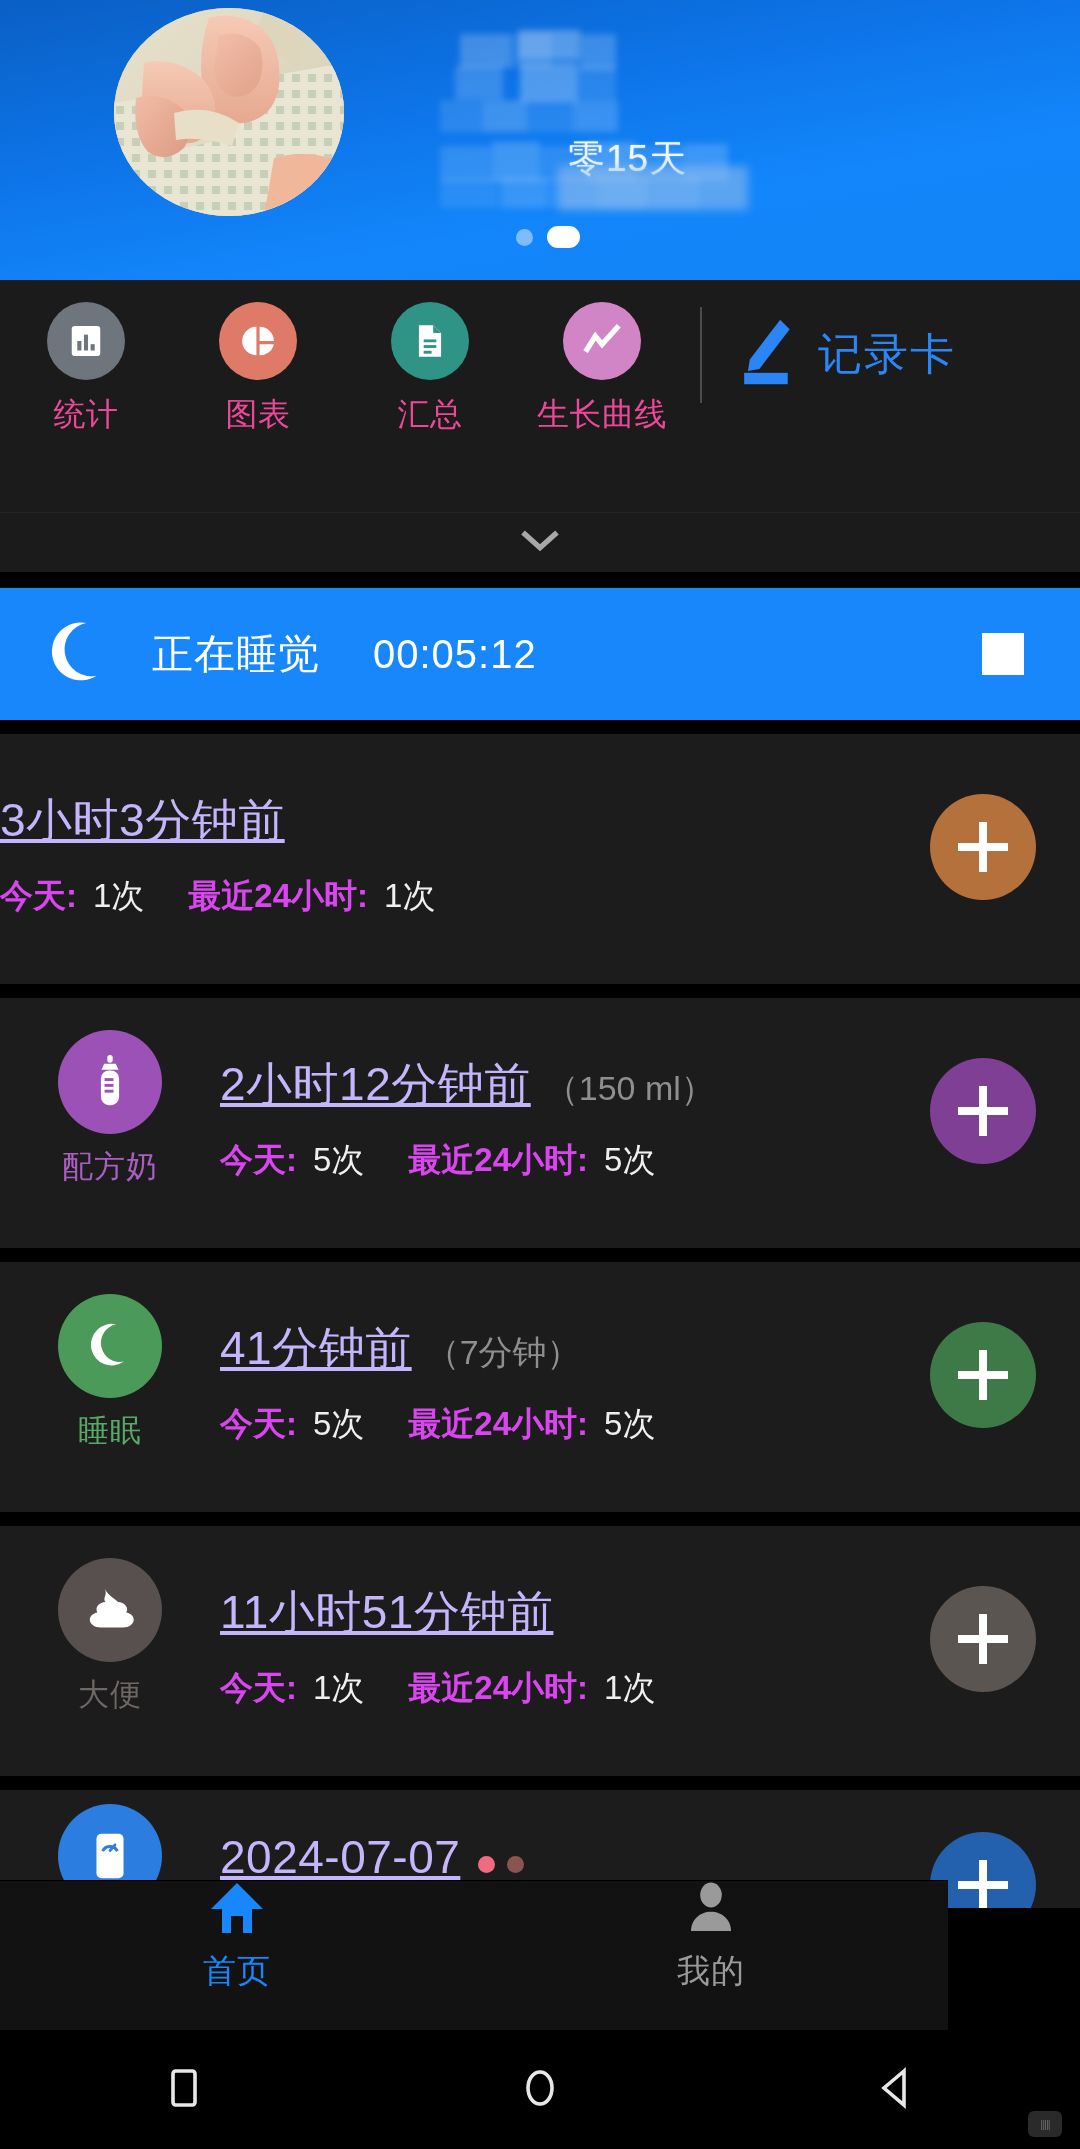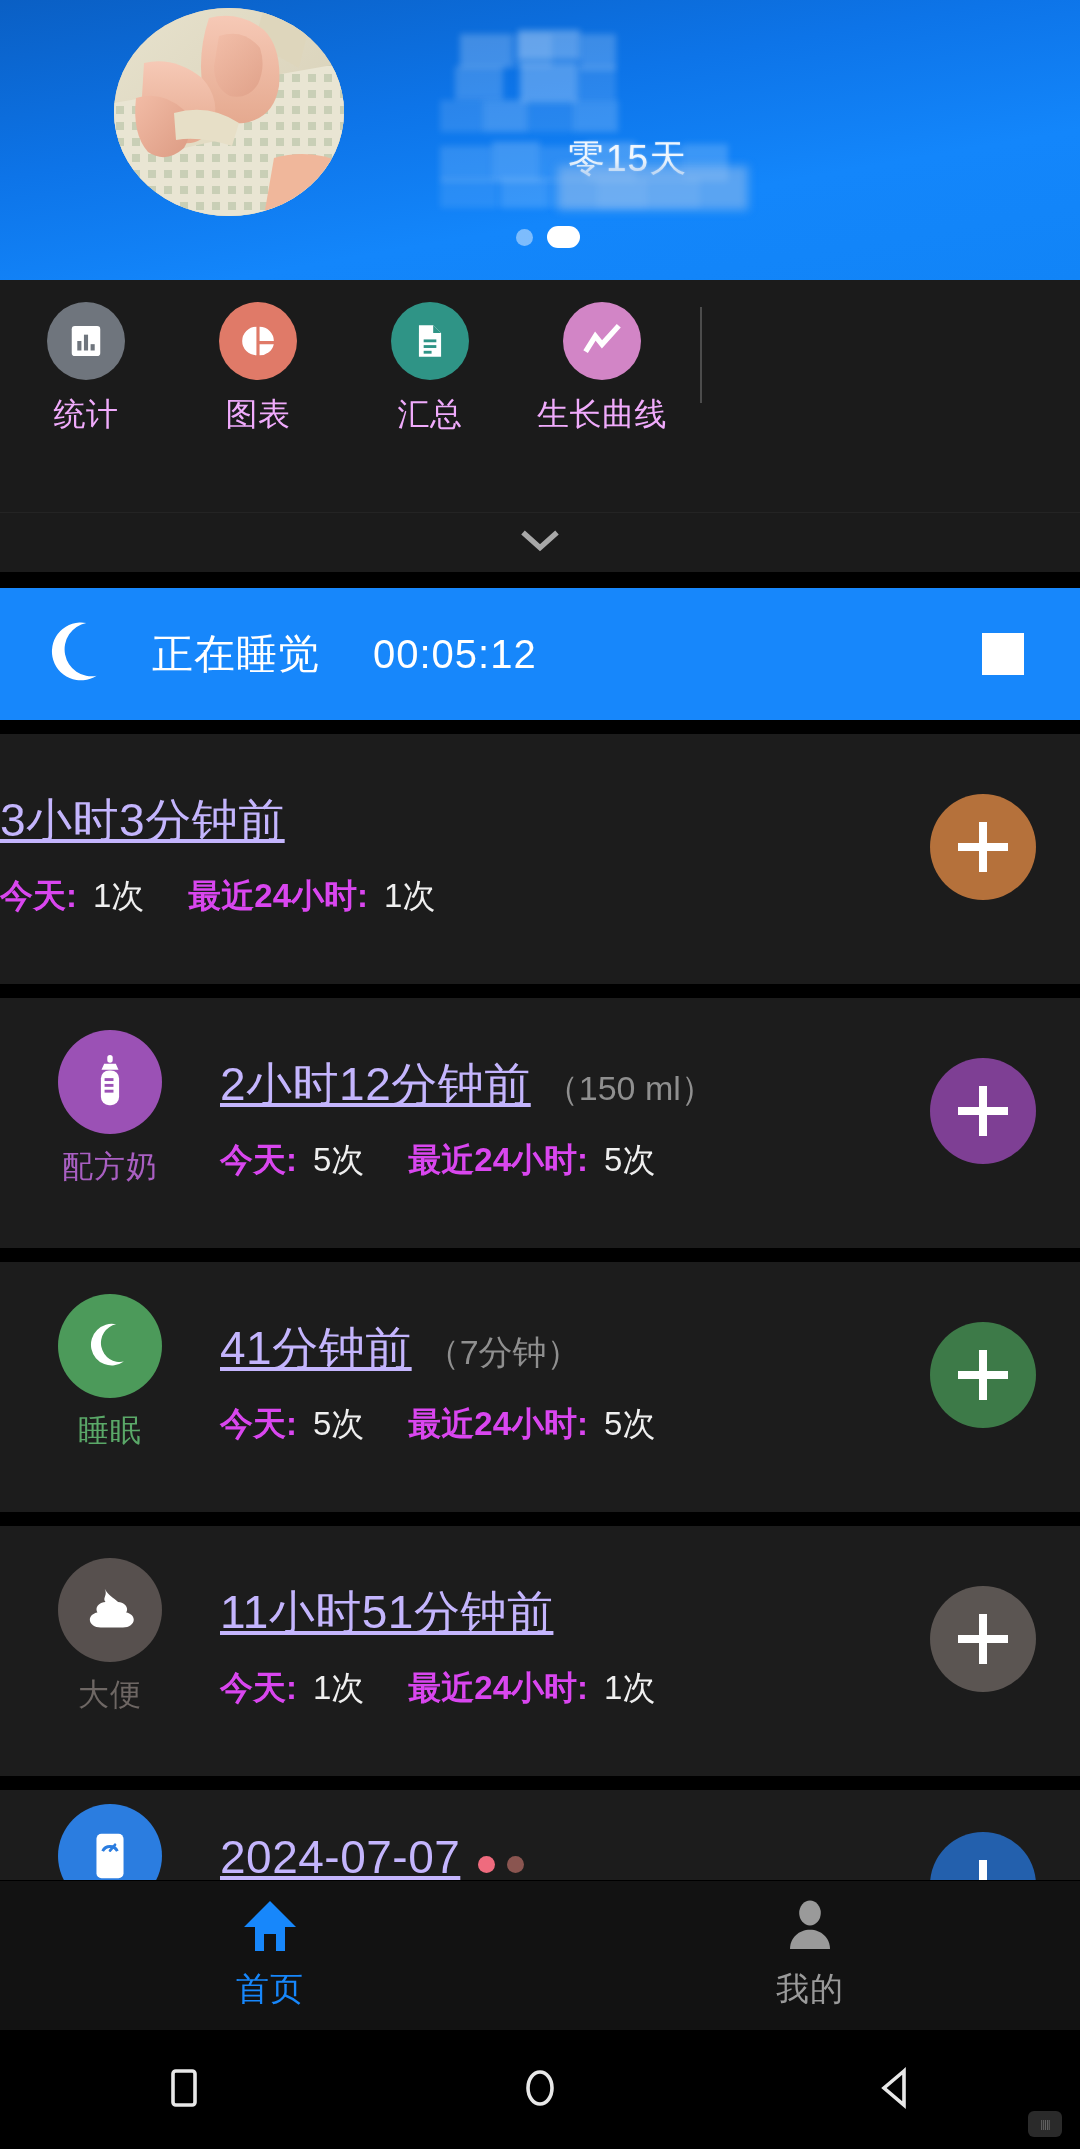--- a/index.html
+++ b/index.html
@@ -48,21 +48,21 @@
     background:#1b1b1b;
     display:flex; align-items:flex-start; padding-top:22px;
   }
   .tools { display:flex; }
   .tool { width:172px; display:flex; flex-direction:column; align-items:center; }
   .tool .bubble {
     width:78px; height:78px; border-radius:50%;
     display:flex; align-items:center; justify-content:center;
   }
   .tool .bubble svg { display:block; }
-  .tool .tl { margin-top:13px; color:#f0abfc; font-size:32px; letter-spacing:.5px; }
+  .tool .tl { margin-top:13px; color:#ec4899; font-size:32px; letter-spacing:.5px; }
   .vdivider { width:2px; height:96px; background:#4c4c4c; margin:5px 20px 0 12px; }
   .record {
     display:flex; align-items:center; gap:22px; margin-top:14px; padding-left:12px;
   }
   .record .rlabel { color:#2b85f5; font-size:44px; letter-spacing:2px; }
 
   .expander {
     position:relative; width:1080px; height:60px; background:#1b1b1b;
     display:flex; align-items:center; justify-content:center;
     border-top:1px solid #242424;
@@ -116,22 +116,22 @@
   .addbtn .plus::before { left:0; top:21px; width:50px; height:8px; }
   .addbtn .plus::after { top:0; left:21px; width:8px; height:50px; }
   .row.clipped .addbtn { top:42px; }
   .row.clipped .iconcol { padding-top:14px; }
   .row.clipped .textcol { padding-top:40px; }
   .dotpair { display:inline-flex; gap:12px; margin-left:18px; align-items:center; }
   .pdot { width:17px; height:17px; border-radius:50%; }
 
   
   .bottomnav {
-    position:absolute; left:0; bottom:119px; width:1080px; height:150px;
-    background:#121212; display:flex; align-items:center;
+    position:absolute; left:0; bottom:119px; width:948px; height:150px;
+    background:#121212; display:flex; 
     border-top:1px solid #000;
     margin-top:29px;
   }
   .navitem { flex:1; display:flex; flex-direction:column; align-items:center; gap:10px; }
   .navitem .nl { font-size:33px; letter-spacing:1px; }
   .navitem.active .nl { color:#1787fb; }
   .navitem.inactive .nl { color:#9a9a9a; }
 
   
   .androidnav {
@@ -266,20 +266,29 @@
           <svg width="40" height="40" viewBox="0 0 24 24">
             <polyline points="3,17 8,9 12,14 21,4" fill="none" stroke="#fff" stroke-width="3.2" stroke-linecap="square" stroke-linejoin="miter"></polyline>
           </svg>
         </div>
         <span class="tl">生长曲线</span>
       </div>
     </div>
 
     <div class="vdivider"></div>
 
+    <div class="record">
+      <span>
+        <svg width="62" height="72" viewBox="0 0 32 38">
+          <path d="M24 2 L29 7 L13 28 L7 29 L8 23 Z" fill="#2b85f5"></path>
+          <rect x="5" y="30" width="23" height="6" fill="#2b85f5"></rect>
+        </svg>
+      </span>
+      <span class="rlabel">记录卡</span>
+    </div>
   </div>
 
   <div class="expander">
     <span>
       <svg width="40" height="24" viewBox="0 0 24 14">
         <polyline points="3,3 12,11 21,3" fill="none" stroke="#a8a8a8" stroke-width="3.2" stroke-linecap="square"></polyline>
       </svg>
     </span>
   </div>
 

